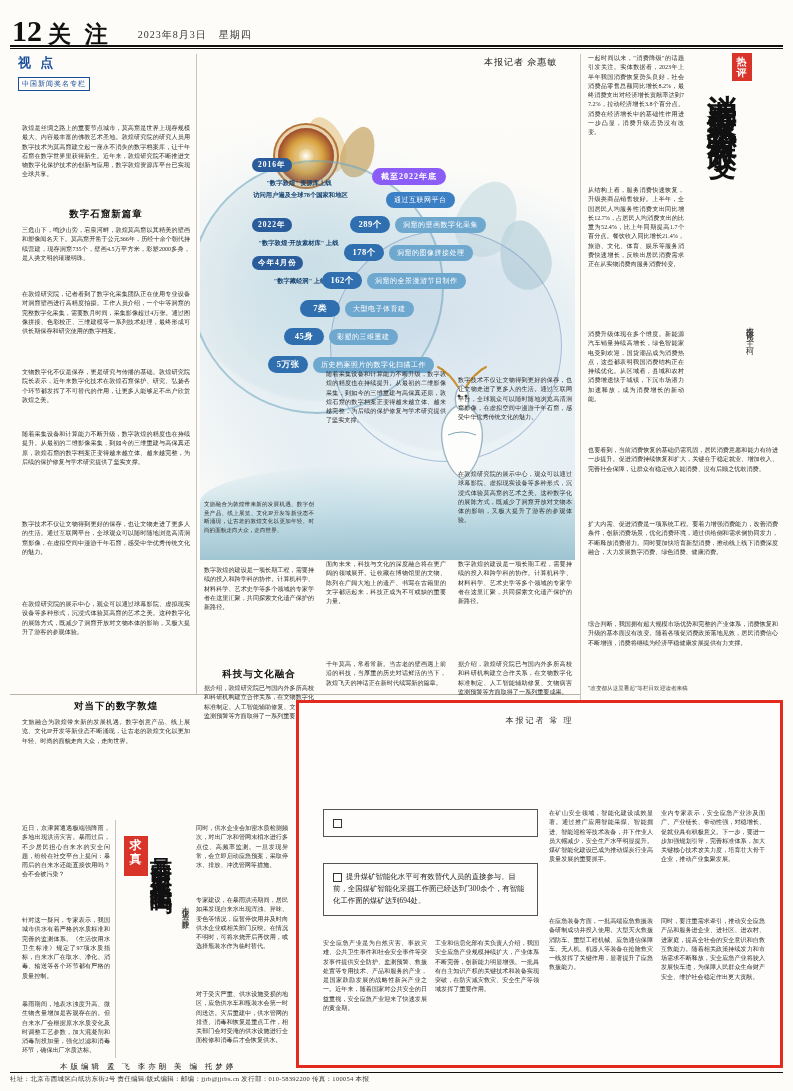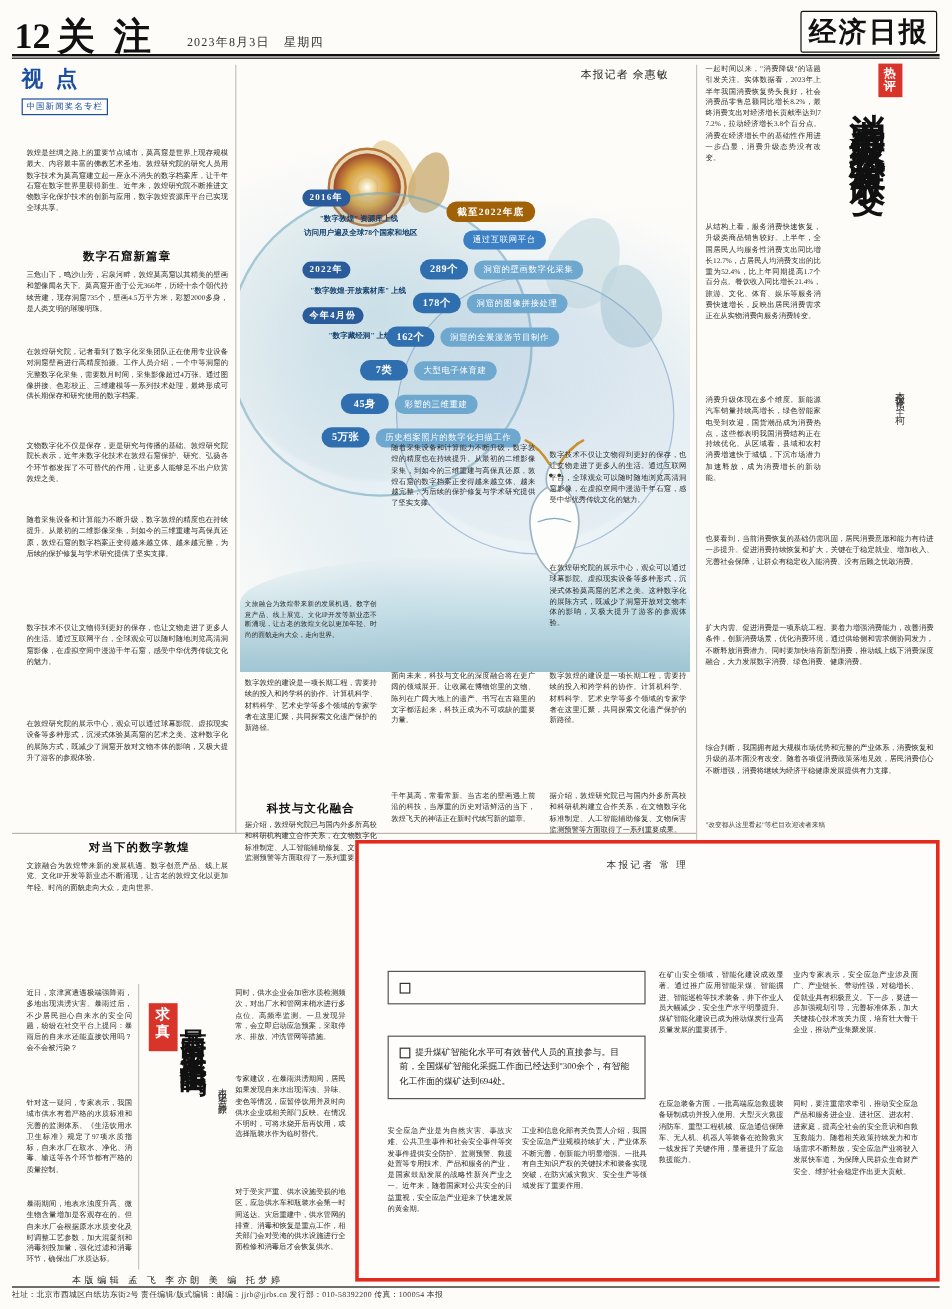--- a/index.html
+++ b/index.html
@@ -16,42 +16,42 @@
   
   .masthead{
     position:absolute;left:0;top:0;width:793px;height:46px;
     display:flex;align-items:flex-end;padding:6px 12px 0 12px;box-sizing:border-box;
   }
   .page-no{
     font-family:"Liberation Serif",serif;
     font-size:30px;font-weight:bold;color:#111;line-height:1;margin-right:6px;
   }
   .section-name{
-    font-size:31px;font-weight:bold;letter-spacing:4px;color:#111;line-height:1;
+    font-size:23px;font-weight:bold;letter-spacing:4px;color:#111;line-height:1;
   }
   .issue-date{
     font-size:10px;color:#333;margin-left:26px;margin-bottom:4px;letter-spacing:1px;
   }
   .weekday{font-size:10px;color:#333;margin-left:12px;margin-bottom:4px;letter-spacing:1px;}
   .paper-logo{
     margin-left:auto;margin-bottom:2px;
     font-size:23px;font-weight:bold;letter-spacing:2px;color:#111;
     border:1px solid #111;padding:1px 6px;border-radius:2px;
     font-family:"Liberation Serif",serif;
   }
   .rule-top{position:absolute;left:10px;top:45px;width:773px;border-top:2px solid #111;}
   .rule-top2{position:absolute;left:10px;top:48px;width:773px;border-top:1px solid #111;}
 
   
   .vline{position:absolute;border-left:1px solid #c9c4ba;}
 
   
   .viewpoint{position:absolute;left:18px;top:54px;}
   .viewpoint .vp-title{
-    font-size:18px;font-weight:bold;color:#1b4f9c;letter-spacing:3px;
+    font-size:13px;font-weight:bold;color:#1b4f9c;letter-spacing:3px;
   }
   .viewpoint .vp-sub{
     margin-top:2px;font-size:7px;color:#1b4f9c;border:1px solid #1b4f9c;
     padding:1px 3px;letter-spacing:1px;display:inline-block;
   }
 
   
   .headline{
     position:absolute;left:60px;top:74px;width:480px;
     text-align:center;font-size:36px;font-weight:bold;letter-spacing:3px;color:#111;
@@ -148,21 +148,21 @@
   .numpill{
     min-width:40px;height:17px;border-radius:9px;background:#2f6fb0;color:#fff;
     font-size:8.5px;font-weight:bold;display:flex;align-items:center;justify-content:center;
     padding:0 6px;box-sizing:border-box;letter-spacing:.5px;
   }
   .numlabel{
     background:#6fa8cf;color:#fff;font-size:7px;border-radius:8px;padding:3px 8px;
     white-space:nowrap;letter-spacing:.5px;
   }
   .titlepill{
-    position:absolute;background:#a16207;color:#fff;font-size:8px;font-weight:bold;
+    position:absolute;background:#8b5cf6;color:#fff;font-size:8px;font-weight:bold;
     border-radius:10px;padding:3px 9px;letter-spacing:1px;
   }
   .subpill{
     position:absolute;background:#3b7fc4;color:#fff;font-size:7px;
     border-radius:9px;padding:3px 8px;letter-spacing:.5px;
   }
 
   
   .redbox{
     position:absolute;left:296px;top:700px;width:487px;height:368px;
@@ -212,21 +212,20 @@
 </head>
 <body>
 
 <div class="page">
 
   <div class="masthead">
     <div class="page-no">12</div>
     <div class="section-name">关 注</div>
     <div class="issue-date">2023年8月3日</div>
     <div class="weekday">星期四</div>
-    <div class="paper-logo">经济日报</div>
   </div>
   <div class="rule-top"></div>
   <div class="rule-top2"></div>
 
   <div class="vline" style="left:196px;top:54px;height:640px;"></div>
   <div class="vline" style="left:580px;top:54px;height:1000px;"></div>
   <div class="vline" style="left:10px;top:694px;width:570px;border-left:none;border-top:1px solid #b9b3a8;"></div>
   <div class="vline" style="left:115px;top:820px;height:238px;"></div>
 
   <div class="viewpoint">

